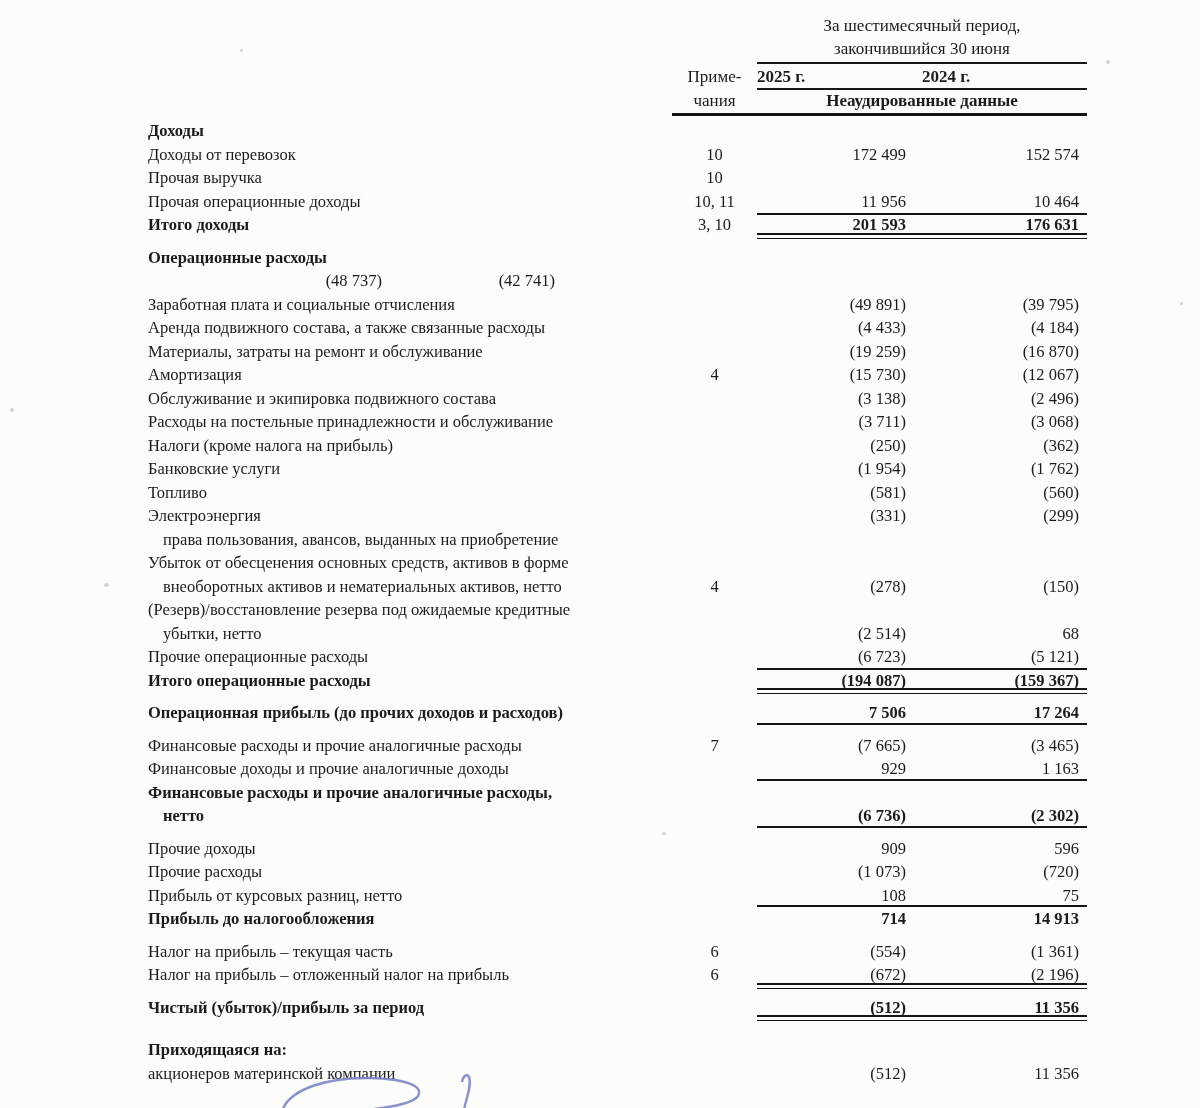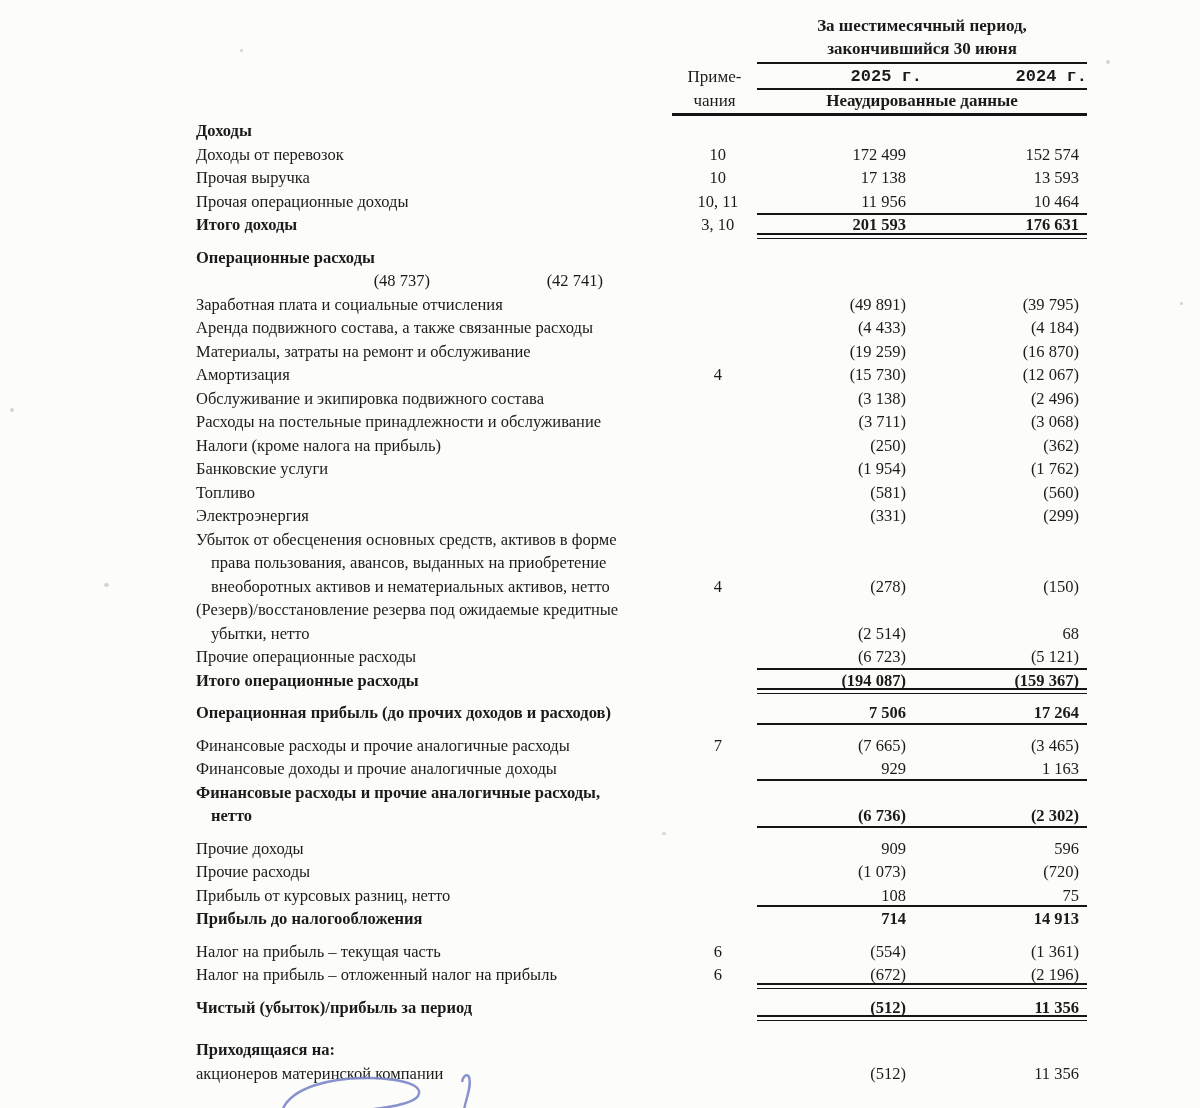--- a/index.html
+++ b/index.html
@@ -13,31 +13,31 @@
   
   .row,.hrow{display:flex;align-items:stretch;}
   .lbl{width:524px;white-space:nowrap;overflow:visible;}
   .lbl.ind{padding-left:15px;width:509px;}
   .note{width:85px;text-align:center;font-weight:400;}
   .vals{width:330px;display:flex;position:relative;}
   .v{width:165px;text-align:right;box-sizing:border-box;white-space:nowrap;}
   .v25{padding-right:16px;}
   .v24{padding-right:8px;text-align:right;}
   
-  .hdr-title{width:330px;margin-left:609px;text-align:center;font-weight:bold;
+  .hdr-title{width:330px;margin-left:609px;text-align:center;font-weight:normal;
              font-size:17px;line-height:23px;border-bottom:2px solid #161616;padding-bottom:2px;}
   .hrow2{height:26px;line-height:25px;font-size:17px;font-weight:bold;}
   .hrow2 .vals{border-bottom:2px solid #161616;}
-  .hrow2 .v{text-align:right;padding:0;font-family:Liberation Mono, monospace;}
+  .hrow2 .v{text-align:left;padding:0;}
   .h-group{display:flex;border-bottom:3px solid #141414;}
   .hrow3{height:26px;line-height:25px;font-size:17px;font-weight:bold;align-items:flex-end;}
   .h-unaudited{width:330px;text-align:center;}
   
   .tbody{margin-top:3px;}
-  .row{height:23.5px;line-height:23.5px;font-size:16.5px;margin-left:48px;}
+  .row{height:23.5px;line-height:23.5px;font-size:16.5px;}
   .row.b{font-weight:bold;}
   .spacer{width:100%;}
   .rt{position:absolute;top:-0.5px;left:0;right:0;border-top:2.2px solid #151515;}
   .rb-s{position:absolute;bottom:0px;left:0;right:0;border-top:2.4px solid #151515;}
   .rb-d{position:absolute;bottom:-2px;left:0;right:0;height:6px;
         border-top:2.2px solid #151515;border-bottom:1.7px solid #151515;box-sizing:border-box;}
   
   .speck{position:absolute;background:#b5b3ae;border-radius:50%;opacity:.55;}
   .sig{position:absolute;left:268px;top:1072px;}
 </style>
@@ -81,24 +81,20 @@
         <div class="lbl">Доходы от перевозок</div>
         <div class="note">10</div>
         <div class="vals">
           <div class="v v25">172 499</div>
           <div class="v v24">152 574</div>
         </div>
       </div>
       <div class="row">
         <div class="lbl">Прочая выручка</div>
         <div class="note">10</div>
-        <div class="vals">
-          <div class="v v25">17 138</div>
-          <div class="v v24">13 593</div>
-        </div>
       </div>
       <div class="row">
         <div class="lbl">Прочая операционные доходы</div>
         <div class="note">10, 11</div>
         <div class="vals">
           <div class="v v25">11 956</div>
           <div class="v v24">10 464</div>
         </div>
       </div>
       <div class="row b">
@@ -201,29 +197,29 @@
       </div>
       <div class="row">
         <div class="lbl">Электроэнергия</div>
         <div class="note"></div>
         <div class="vals">
           <div class="v v25">(331)</div>
           <div class="v v24">(299)</div>
         </div>
       </div>
       <div class="row">
+        <div class="lbl ind">права пользования, авансов, выданных на приобретение</div>
+        <div class="note"></div>
+        <div class="vals">
+          <div class="v v25"></div>
+          <div class="v v24"></div>
+        </div>
+      </div>
+      <div class="row">
         <div class="lbl">Убыток от обесценения основных средств, активов в форме</div>
-        <div class="note"></div>
-        <div class="vals">
-          <div class="v v25"></div>
-          <div class="v v24"></div>
-        </div>
-      </div>
-      <div class="row">
-        <div class="lbl ind">права пользования, авансов, выданных на приобретение</div>
         <div class="note"></div>
         <div class="vals">
           <div class="v v25"></div>
           <div class="v v24"></div>
         </div>
       </div>
       <div class="row">
         <div class="lbl ind">внеоборотных активов и нематериальных активов, нетто</div>
         <div class="note">4</div>
         <div class="vals">

